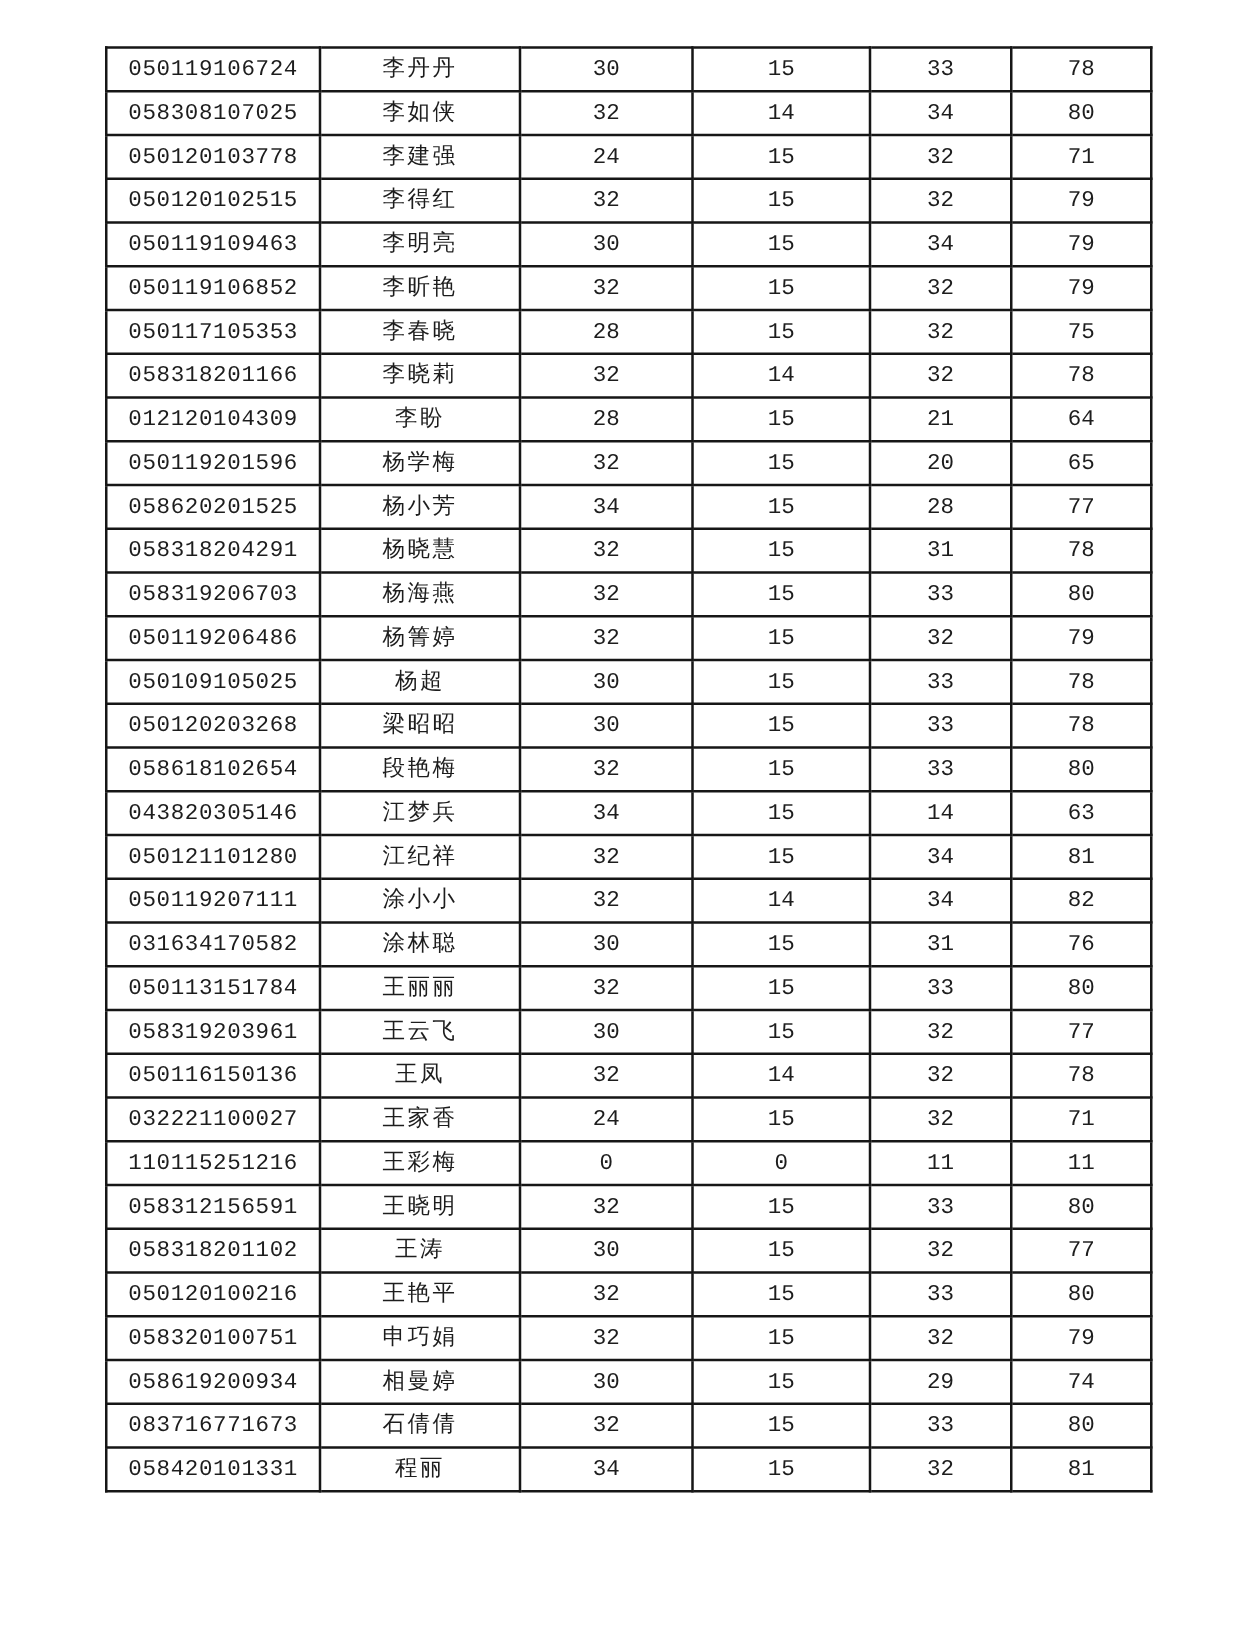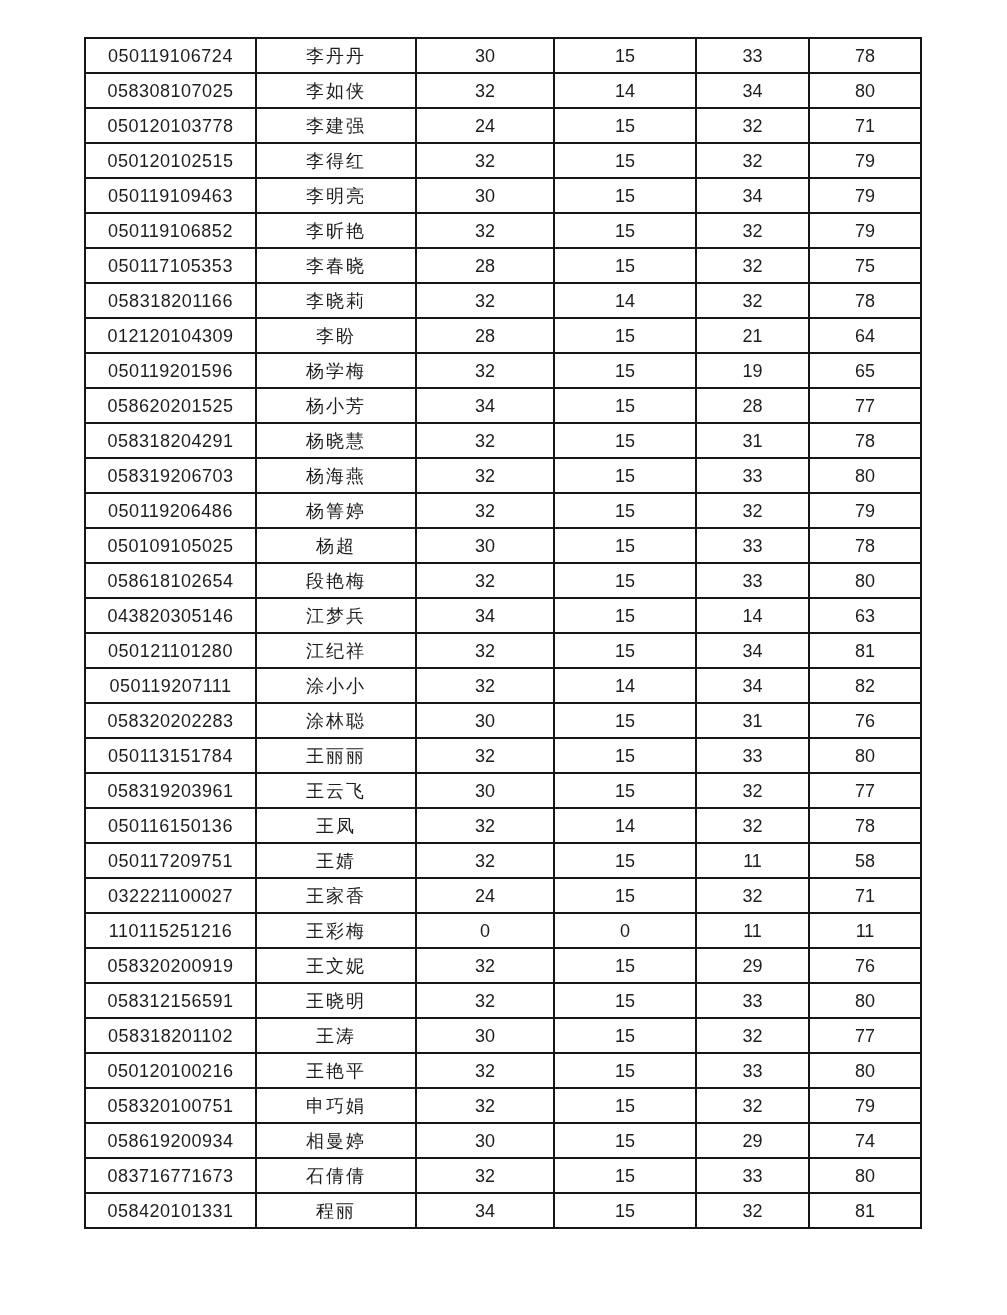--- a/index.html
+++ b/index.html
@@ -5,21 +5,21 @@
   html, body {
     margin: 0;
     padding: 0;
     background: #ffffff;
   }
   .page {
     position: relative;
     width: 1007px;
     height: 1315px;
     background: #ffffff;
-    font-family: Liberation Sans, sans-serif;
+    font-family: Liberation Mono, monospace;
     color: #1d1d1d;
     overflow: hidden;
   }
   table.score-table {
     position: absolute;
     left: 84px;
     top: 37px;
     border-collapse: collapse;
     table-layout: fixed;
   }
@@ -131,21 +131,21 @@
           <td class="cell-score">28</td>
           <td class="cell-score">15</td>
           <td class="cell-score">21</td>
           <td class="cell-score">64</td>
         </tr>
         <tr>
           <td class="cell-id">050119201596</td>
           <td class="cell-name">杨学梅</td>
           <td class="cell-score">32</td>
           <td class="cell-score">15</td>
-          <td class="cell-score">19</td>
+          <td class="cell-score">20</td>
           <td class="cell-score">65</td>
         </tr>
         <tr>
           <td class="cell-id">058620201525</td>
           <td class="cell-name">杨小芳</td>
           <td class="cell-score">34</td>
           <td class="cell-score">15</td>
           <td class="cell-score">28</td>
           <td class="cell-score">77</td>
         </tr>
@@ -175,20 +175,28 @@
         </tr>
         <tr>
           <td class="cell-id">050109105025</td>
           <td class="cell-name">杨超</td>
           <td class="cell-score">30</td>
           <td class="cell-score">15</td>
           <td class="cell-score">33</td>
           <td class="cell-score">78</td>
         </tr>
         <tr>
+          <td class="cell-id">050120203268</td>
+          <td class="cell-name">梁昭昭</td>
+          <td class="cell-score">30</td>
+          <td class="cell-score">15</td>
+          <td class="cell-score">33</td>
+          <td class="cell-score">78</td>
+        </tr>
+        <tr>
           <td class="cell-id">058618102654</td>
           <td class="cell-name">段艳梅</td>
           <td class="cell-score">32</td>
           <td class="cell-score">15</td>
           <td class="cell-score">33</td>
           <td class="cell-score">80</td>
         </tr>
         <tr>
           <td class="cell-id">043820305146</td>
           <td class="cell-name">江梦兵</td>
@@ -207,21 +215,21 @@
         </tr>
         <tr>
           <td class="cell-id">050119207111</td>
           <td class="cell-name">涂小小</td>
           <td class="cell-score">32</td>
           <td class="cell-score">14</td>
           <td class="cell-score">34</td>
           <td class="cell-score">82</td>
         </tr>
         <tr>
-          <td class="cell-id">058320202283</td>
+          <td class="cell-id">031634170582</td>
           <td class="cell-name">涂林聪</td>
           <td class="cell-score">30</td>
           <td class="cell-score">15</td>
           <td class="cell-score">31</td>
           <td class="cell-score">76</td>
         </tr>
         <tr>
           <td class="cell-id">050113151784</td>
           <td class="cell-name">王丽丽</td>
           <td class="cell-score">32</td>
@@ -237,54 +245,38 @@
           <td class="cell-score">32</td>
           <td class="cell-score">77</td>
         </tr>
         <tr>
           <td class="cell-id">050116150136</td>
           <td class="cell-name">王凤</td>
           <td class="cell-score">32</td>
           <td class="cell-score">14</td>
           <td class="cell-score">32</td>
           <td class="cell-score">78</td>
-        </tr>
-        <tr>
-          <td class="cell-id">050117209751</td>
-          <td class="cell-name">王婧</td>
-          <td class="cell-score">32</td>
-          <td class="cell-score">15</td>
-          <td class="cell-score">11</td>
-          <td class="cell-score">58</td>
         </tr>
         <tr>
           <td class="cell-id">032221100027</td>
           <td class="cell-name">王家香</td>
           <td class="cell-score">24</td>
           <td class="cell-score">15</td>
           <td class="cell-score">32</td>
           <td class="cell-score">71</td>
         </tr>
         <tr>
           <td class="cell-id">110115251216</td>
           <td class="cell-name">王彩梅</td>
           <td class="cell-score">0</td>
           <td class="cell-score">0</td>
           <td class="cell-score">11</td>
           <td class="cell-score">11</td>
         </tr>
         <tr>
-          <td class="cell-id">058320200919</td>
-          <td class="cell-name">王文妮</td>
-          <td class="cell-score">32</td>
-          <td class="cell-score">15</td>
-          <td class="cell-score">29</td>
-          <td class="cell-score">76</td>
-        </tr>
-        <tr>
           <td class="cell-id">058312156591</td>
           <td class="cell-name">王晓明</td>
           <td class="cell-score">32</td>
           <td class="cell-score">15</td>
           <td class="cell-score">33</td>
           <td class="cell-score">80</td>
         </tr>
         <tr>
           <td class="cell-id">058318201102</td>
           <td class="cell-name">王涛</td>

